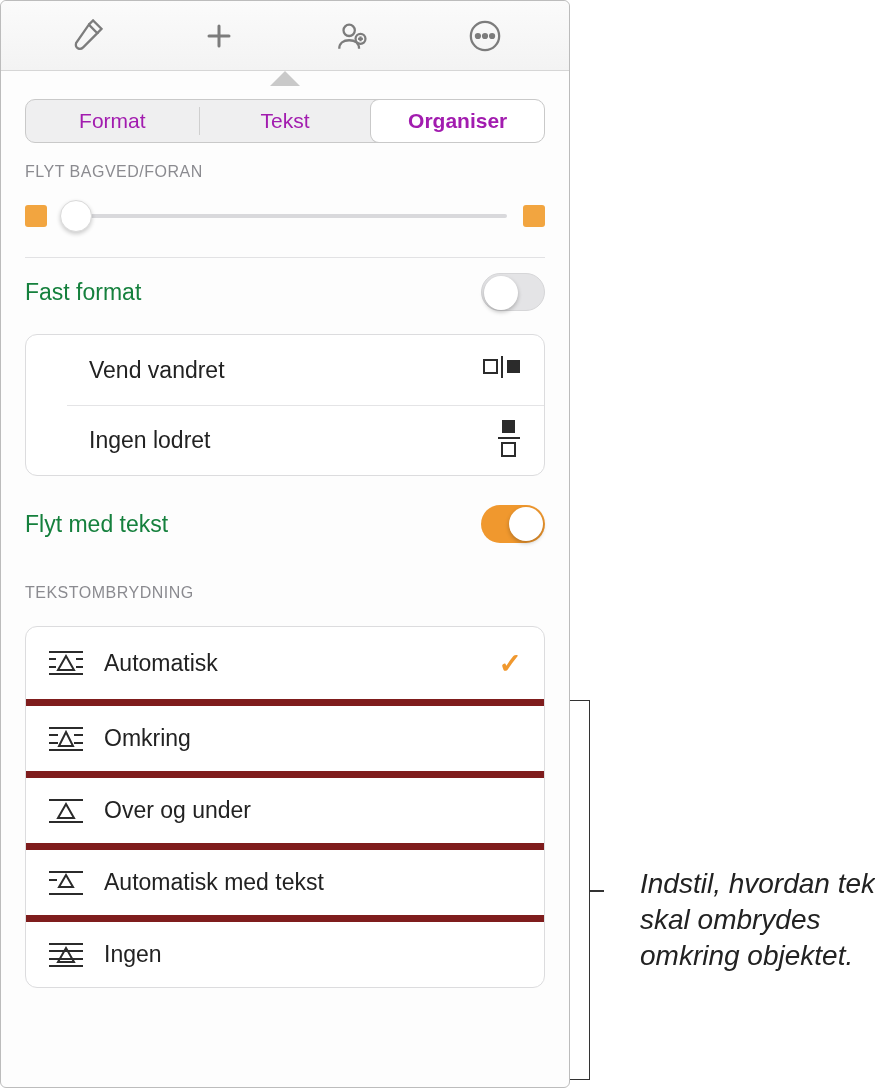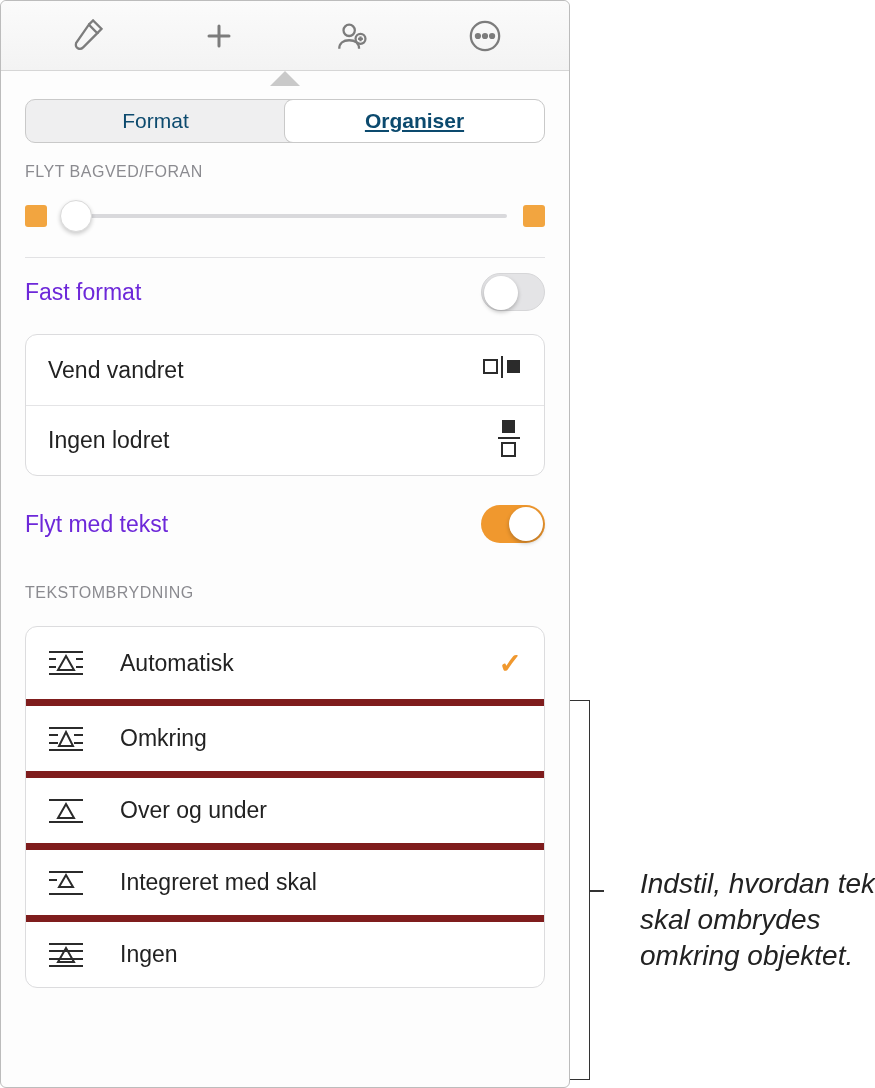--- a/index.html
+++ b/index.html
@@ -73,37 +73,36 @@
     overflow: hidden;
     background: #efeff0;
     height: 44px;
   }
   .seg-item {
     flex: 1;
     display: flex;
     align-items: center;
     justify-content: center;
     font-size: 21px;
-    color: #0c4a6e;
+    color: #a21caf;
     position: relative;
   }
   .seg-item + .seg-item::before {
     content: "";
     position: absolute;
     left: 0; top: 7px; bottom: 7px;
     width: 1px;
     background: #cfcfcf;
   }
   .seg-item.active {
     background: #fff;
     border-radius: 8px;
     box-shadow: 0 0 0 1px #c9c9c9;
     font-weight: 600;
     z-index: 1;
-    text-decoration: underline;
   }
   .seg-item.active::before { display: none; }
 
   .section-label {
     margin-top: 20px;
     font-size: 16px;
     letter-spacing: .5px;
     color: #8b8b90;
     text-transform: uppercase;
   }
@@ -147,21 +146,21 @@
   }
 
   .row {
     display: flex;
     align-items: center;
     justify-content: space-between;
     height: 68px;
   }
   .row-label {
     font-size: 23px;
-    color: #6d28d9;
+    color: #15803d;
   }
 
   .switch {
     width: 64px; height: 38px;
     border-radius: 20px;
     position: relative;
   }
   .switch.off { background: #e4e4e6; border:1px solid #d6d6d8;}
   .switch.on  { background: #f0982e; }
   .switch .knob {
@@ -174,20 +173,21 @@
   }
   .switch.off .knob { left: 2px; }
   .switch.on  .knob { right: 2px; }
 
   .card {
     margin-top: 8px;
     border: 1px solid #dcdcde;
     border-radius: 12px;
     background: #fff;
     overflow: hidden;
+    padding-left: 41px;
   }
   .card-row {
     display: flex;
     align-items: center;
     justify-content: space-between;
     padding: 0 22px;
     height: 70px;
     font-size: 23px;
     color: #222;
   }
@@ -203,21 +203,21 @@
     background: #fff;
     overflow: hidden;
   }
   .wrap-row {
     display: flex;
     align-items: center;
     padding: 0 22px;
     height: 72px;
     font-size: 23px;
     color: #222;
-    gap: 36px;
+    gap: 20px;
   }
   .wrap-row + .wrap-row { border-top: 7px solid #7f1d1d; }
   .wrap-row .check {
     margin-left: auto;
     color: #f0982e;
     font-size: 28px;
     font-weight: 600;
   }
   .wrap-icon { width: 36px; display:flex; justify-content:center; }
   .bracket {
@@ -288,20 +288,23 @@
     </div>
   </div>
 
   <div class="tab-pointer"></div>
 
   <div class="panel">
 
     <div class="seg">
       <div class="seg-item">
         <span>Format</span>
+      </div>
+      <div class="seg-item">
+        <span>Tekst</span>
       </div>
       <div class="seg-item active">
         <span>Organiser</span>
       </div>
     </div>
 
     <div class="section-label">FLYT BAGVED/FORAN</div>
     <div class="slider-row">
       <div class="endcap"></div>
       <div class="slider">
@@ -395,21 +398,21 @@
 
       <div class="wrap-row">
         <span class="wrap-icon">
           <svg width="34" height="28" viewBox="0 0 34 28" stroke="#2b2b2b" stroke-width="2">
             <line x1="0" y1="3" x2="34" y2="3"></line>
             <line x1="0" y1="11" x2="8" y2="11"></line>
             <polygon points="17,6 24,18 10,18" fill="none"></polygon>
             <line x1="0" y1="25" x2="34" y2="25"></line>
           </svg>
         </span>
-        <span>Integreret med skal</span>
+        <span>Automatisk med tekst</span>
       </div>
 
       <div class="wrap-row">
         <span class="wrap-icon">
           <svg width="34" height="28" viewBox="0 0 34 28" stroke="#2b2b2b" stroke-width="2">
             <line x1="0" y1="3" x2="34" y2="3"></line>
             <line x1="0" y1="10" x2="34" y2="10"></line>
             <line x1="0" y1="18" x2="34" y2="18"></line>
             <line x1="0" y1="25" x2="34" y2="25"></line>
             <polygon points="17,7 25,21 9,21" fill="none"></polygon>

